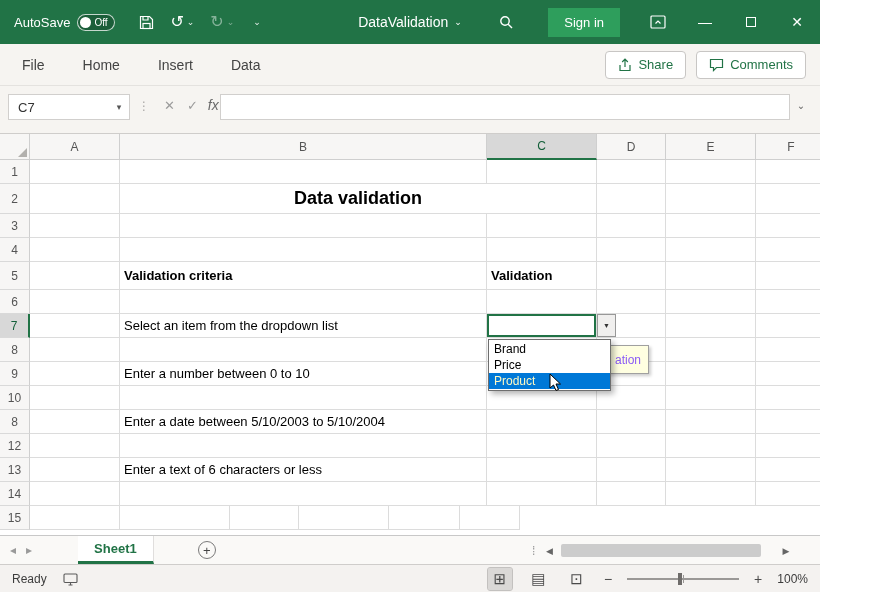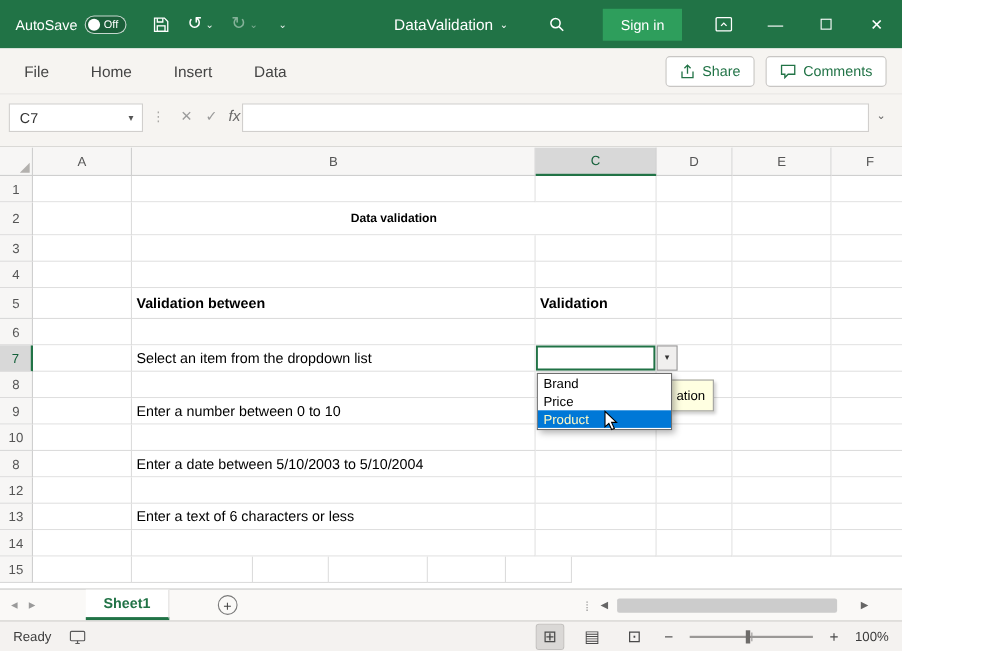--- a/index.html
+++ b/index.html
@@ -60,33 +60,33 @@
   .col-hdr{height:26px;display:flex;align-items:center;justify-content:center;font-size:12px;color:#555;
     background:#f7f6f5;border-right:1px solid #cfcfcf;border-bottom:1px solid #cfcfcf;flex:none}
   .col-hdr.sel{background:#d8d8d8;color:#14603a;border-bottom:2px solid var(--green,#217346)}
   .g-row{display:flex}
   .row-hdr{width:30px;flex:none;display:flex;align-items:center;justify-content:center;font-size:12px;
     color:#555;background:#f7f6f5;border-right:1px solid #cfcfcf;border-bottom:1px solid #d9d9d9}
   .row-hdr.sel{background:#d8d8d8;color:#14603a;border-right:2px solid var(--green,#217346)}
   .g-cell{flex:none;display:flex;align-items:center;padding-left:4px;font-size:13px;color:#000;
     border-right:1px solid #dcdcdc;border-bottom:1px solid #dcdcdc;background:#fff;overflow:hidden;white-space:nowrap}
   .g-cell.c-bold{font-weight:bold}
-  .g-cell.c-title{justify-content:center;font-weight:bold;font-size:11px;padding-left:0}
+  .g-cell.c-title{justify-content:center;font-weight:bold;font-size:18px;padding-left:0}
   .g-cell.active{box-shadow:inset 0 0 0 2px var(--green,#217346);position:relative;z-index:1}
 
   
   .dd-btn{position:absolute;left:597px;top:180px;width:19px;height:23px;background:#f0efee;
     border:1px solid #989898;display:flex;align-items:center;justify-content:center;font-size:7px;color:#333;z-index:5}
   .dropdown{position:absolute;left:488px;top:205px;width:123px;background:#fff;border:1px solid #6e6e6e;
     box-shadow:3px 3px 6px rgba(0,0,0,.3);z-index:6;padding:1px 0}
   .dd-item{height:16px;line-height:16px;font-size:12px;padding-left:5px;color:#000}
   .dd-item.hl{background:var(--blue,#0078D7);color:#fef9c3}
   .tooltip{position:absolute;left:595px;top:211px;width:54px;height:29px;background:var(--ttip,#FFFFE1);
     border:1px solid #a0a0a0;box-shadow:2px 2px 3px rgba(0,0,0,.2);z-index:4;display:flex;align-items:center;
-    justify-content:flex-end;padding-right:7px;font-size:12px;color:#000000}
+    justify-content:flex-end;padding-right:7px;font-size:12px;color:#8b5cf6}
   .cursor{position:absolute;left:549px;top:239px;z-index:9}
 
   .vscroll{position:absolute;top:0;right:0;width:17px;height:401px;background:#fafafa;
     border-left:1px solid #e1e1e1;z-index:7}
   .vs-arrow{height:16px;display:flex;align-items:center;justify-content:center;font-size:8px;color:#8a8a8a}
   .vs-arrow.bottom{position:absolute;bottom:0;left:0;right:0}
   .vs-thumb{position:absolute;left:2px;right:2px;top:18px;height:358px;background:#cccccc;border-radius:2px}
 
   
   .tabbar{position:absolute;top:535px;left:0;right:0;height:29px;background:#faf9f7;
@@ -266,21 +266,21 @@
           <div class="g-cell" style="width: 367px;"></div>
           <div class="g-cell" style="width: 110px;"></div>
           <div class="g-cell" style="width: 69px;"></div>
           <div class="g-cell" style="width: 90px;"></div>
           <div class="g-cell" style="width: 71px;"></div>
           <div class="g-cell" style="width: 60px;"></div>
         </div>
         <div class="g-row" style="height: 28px;">
           <div class="row-hdr">5</div>
           <div class="g-cell" style="width: 90px;"></div>
-          <div class="g-cell c-bold" style="width: 367px;">Validation between</div>
+          <div class="g-cell c-bold" style="width: 367px;">Validation criteria</div>
           <div class="g-cell c-bold" style="width: 110px;">Validation</div>
           <div class="g-cell" style="width: 69px;"></div>
           <div class="g-cell" style="width: 90px;"></div>
           <div class="g-cell" style="width: 71px;"></div>
           <div class="g-cell" style="width: 60px;"></div>
         </div>
         <div class="g-row" style="height: 24px;">
           <div class="row-hdr">6</div>
           <div class="g-cell" style="width: 90px;"></div>
           <div class="g-cell" style="width: 367px;"></div>

